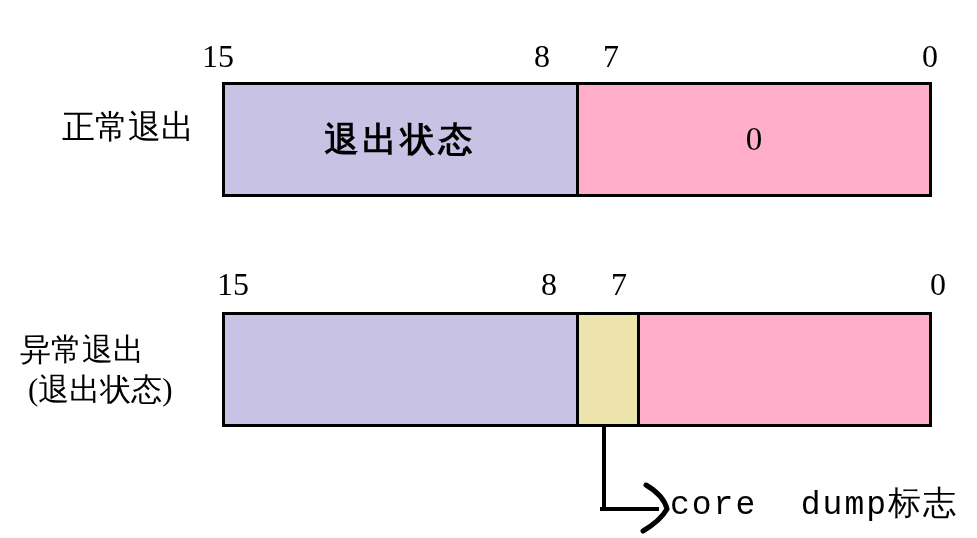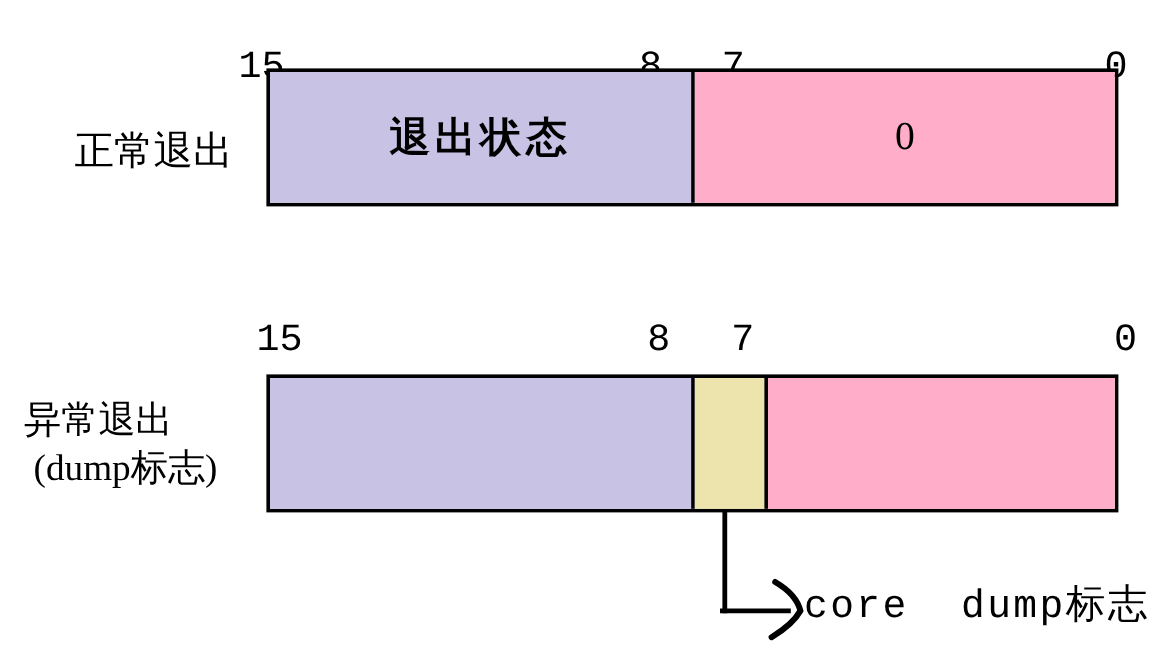--- a/index.html
+++ b/index.html
@@ -27,21 +27,20 @@
   .row-label.small {
     font-size: 31px;
   }
   
   .bit {
     position: absolute;
     transform: translateX(-50%);
     font-size: 32px;
     line-height: 32px;
     font-weight: 400;
-    font-family: Liberation Mono, monospace;
   }
   
   .regbox {
     position: absolute;
     left: 222px;
     width: 710px;
     height: 115px;
     border: 3px solid #000000;
     box-sizing: border-box;
     display: flex;
@@ -97,31 +96,31 @@
 
 <div class="canvas">
 
   <div class="row-label" style="left:62px; top:108px;">正常退出</div>
 
   <span class="bit" style="left:218px; top:40px;">15</span>
   <span class="bit" style="left:542px; top:40px;">8</span>
   <span class="bit" style="left:611px; top:40px;">7</span>
   <span class="bit" style="left:930px; top:40px;">0</span>
 
-  <div class="regbox" style="top:57px;text-align:center;">
+  <div class="regbox" style="top:82px;text-align:center;">
     <div class="seg lavender divider" style="width:351px;">
       <span class="seg-text">退出状态</span>
     </div>
     <div class="seg pink">
       <span class="seg-text digit">0</span>
     </div>
   </div>
 
   <div class="row-label small" style="left:20px; top:331px;">异常退出</div>
-  <div class="row-label small" style="left:28px; top:371px;">(dump标志)</div>
+  <div class="row-label small" style="left:28px; top:371px;">(退出状态)</div>
 
   <span class="bit" style="left:233px; top:268px;">15</span>
   <span class="bit" style="left:549px; top:268px;">8</span>
   <span class="bit" style="left:619px; top:268px;">7</span>
   <span class="bit" style="left:938px; top:268px;">0</span>
 
   <div class="regbox" style="top:312px;">
     <div class="seg lavender divider" style="width:351px;">
       <span class="seg-text"></span>
     </div>

